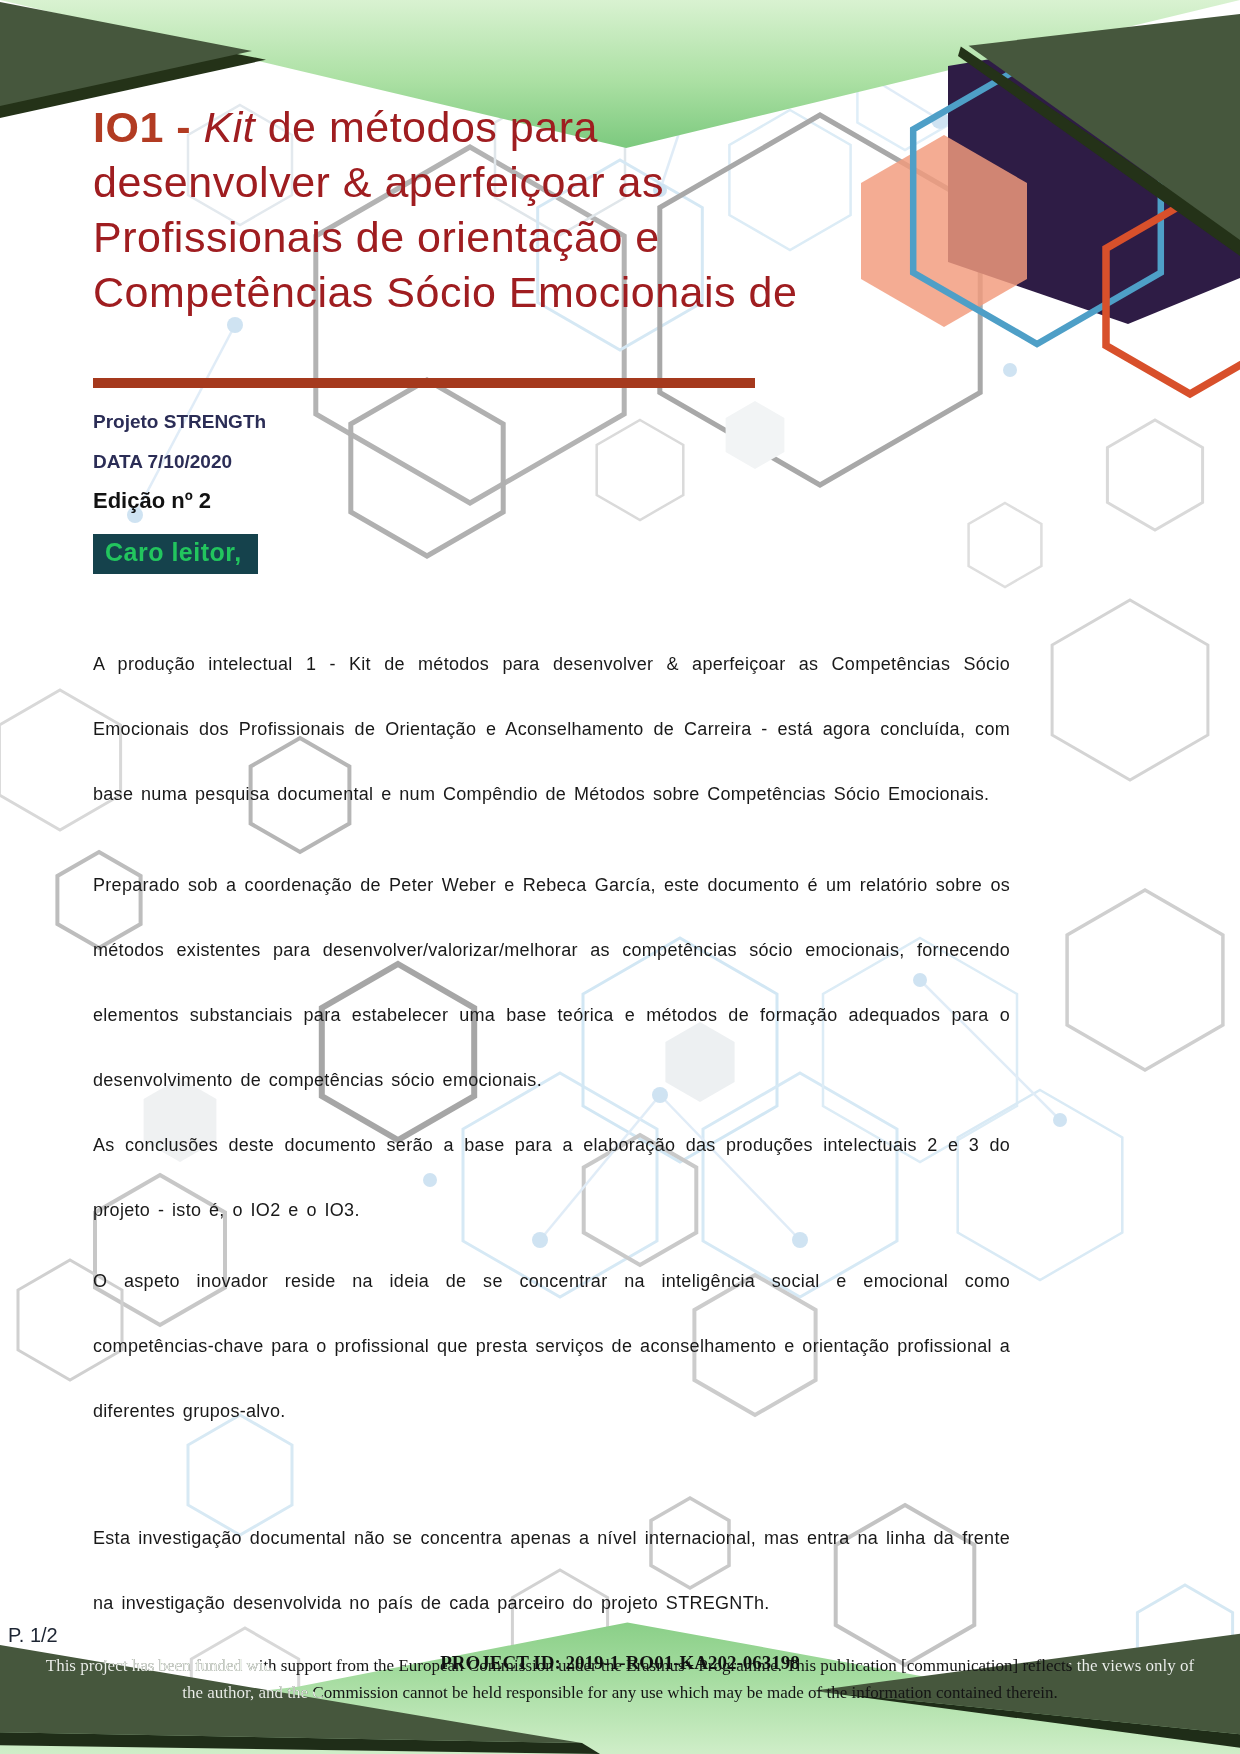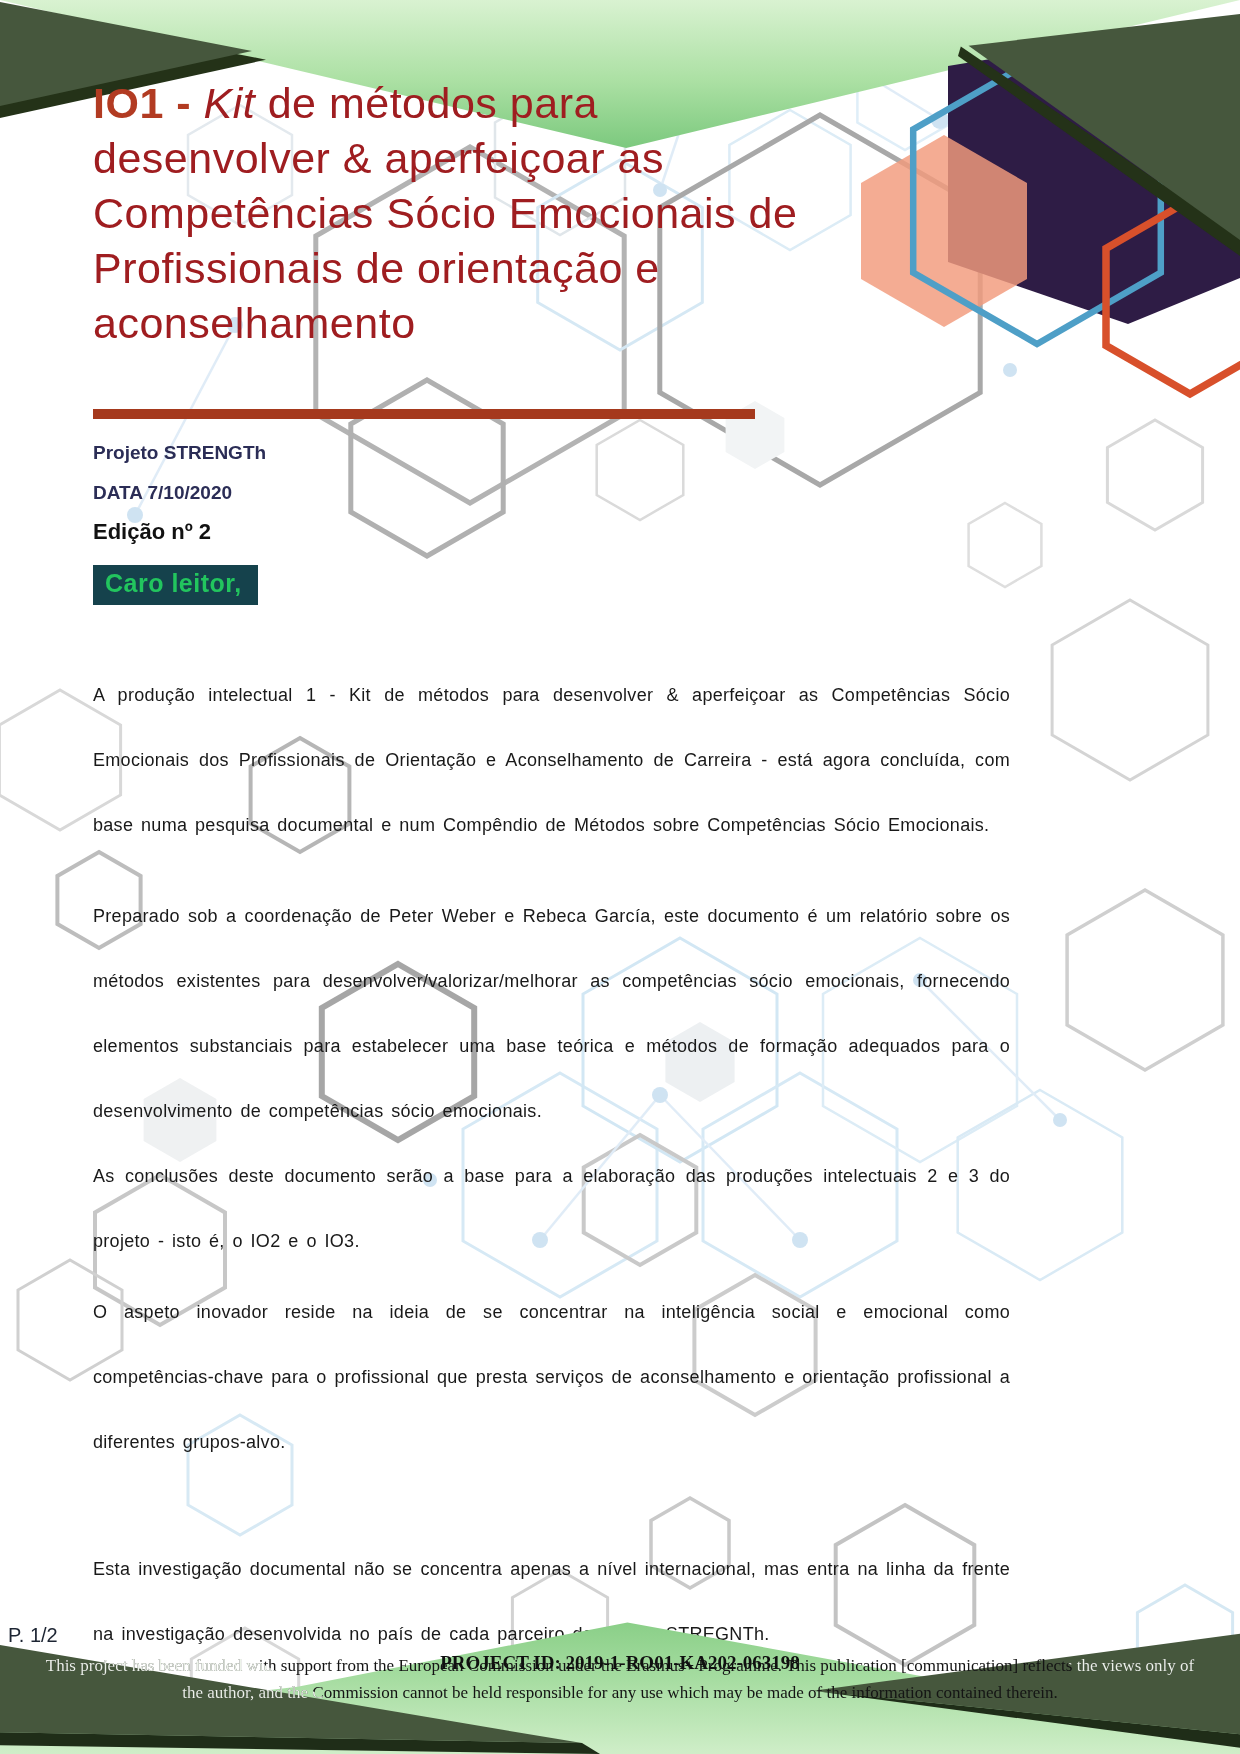--- a/index.html
+++ b/index.html
@@ -18,21 +18,21 @@
   .tri-tl-edge{position:absolute;left:0;top:8px;width:266px;height:110px;background:#243218;
     clip-path:polygon(0 0,100% 47%,0 100%);}
   .tri-tl{position:absolute;left:0;top:2px;width:252px;height:104px;background:var(--corner-olive);
     clip-path:polygon(0 0,100% 47%,0 100%);}
   .tri-tr-edge{position:absolute;left:958px;top:18px;width:282px;height:238px;background:#243218;
     clip-path:polygon(1% 12%,100% 92%,100% 100%,0 16%);}
   .tri-tr{position:absolute;left:963px;top:14px;width:277px;height:226px;background:var(--corner-olive);
     clip-path:polygon(2% 14%,100% 0,100% 100%);}
 
   
-  .content{position:absolute;left:93px;top:0;width:917px;padding-top:76px;}
+  .content{position:absolute;left:93px;top:0;width:917px;padding-top:100px;}
   .title-line{font-size:43px;line-height:55px;color:var(--title-red);letter-spacing:.5px;}
   .t-accent{color:var(--title-accent);font-weight:700;}
   .t-italic{font-style:italic;}
   .rule{width:662px;height:10px;background:var(--rule-rust);margin-top:58px;}
   .meta-project,.meta-date{font-size:19px;font-weight:700;color:var(--meta-navy);line-height:40px;}
   .meta-project{margin-top:14px;}
   .meta-edition{font-size:22px;font-weight:700;color:var(--edition-black);line-height:37px;}
   .badge{display:inline-block;background:var(--badge-teal);color:#22c55e;font-size:25px;
     font-weight:700;letter-spacing:.5px;padding:4px 16px 7px 12px;margin-top:15px;}
   .body-copy{margin-top:58px;}
@@ -147,23 +147,22 @@
     <polygon points="1037,58 1160.8,129.5 1160.8,272.5 1037,344 913.2,272.5 913.2,129.5" style="fill:none;stroke:var(--hexagon-blue);stroke-width:6.5"></polygon>
     <polygon points="1190,200 1274,248.5 1274,345.5 1190,394 1106,345.5 1106,248.5" style="fill:none;stroke:var(--hexagon-orange);stroke-width:7.5"></polygon>
   </svg>
   <div class="tri-tr-edge"></div>
   <div class="tri-tr"></div>
 
   <div class="content">
     <div id="doc-title">
         <div class="title-line"><span class="t-accent">IO1</span><span class="t-accent"> - </span><span class="t-italic">Kit</span><span> de métodos para</span></div>
         <div class="title-line"><span>desenvolver &amp; aperfeiçoar as</span></div>
+        <div class="title-line"><span>Profissionais de orientação e</span></div>
         <div class="title-line"><span>Competências Sócio Emocionais de</span></div>
-        <div class="title-line"><span>Profissionais de orientação e</span></div>
-        <div class="title-line"><span>aconselhamento</span></div>
       </div>
     <div class="rule"></div>
     <div class="meta-project">Projeto STRENGTh</div>
     <div class="meta-date">DATA 7/10/2020</div>
     <div class="meta-edition">Edição nº 2</div>
     <div>
       <span class="badge">Caro leitor,</span>
     </div>
     <div class="body-copy" id="body-copy">
         <p class="body-par"><span>A produção intelectual 1 - Kit de métodos para desenvolver &amp; aperfeiçoar as Competências Sócio Emocionais dos Profissionais de Orientação e Aconselhamento de Carreira - está agora concluída, com base numa pesquisa documental e num Compêndio de Métodos sobre Competências Sócio Emocionais.</span></p>

